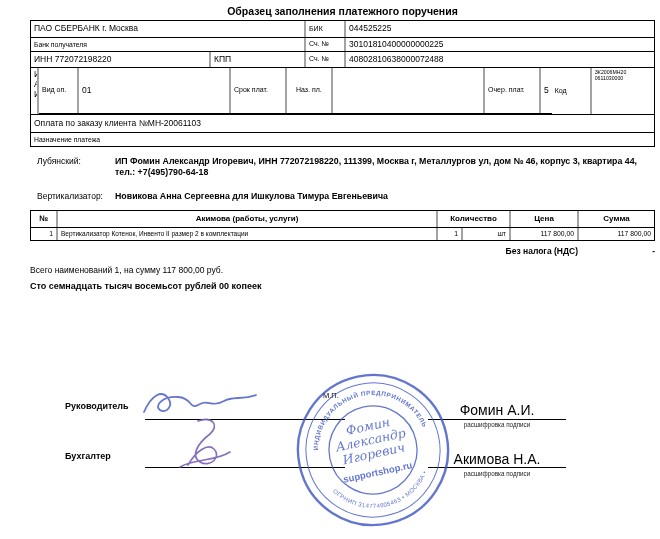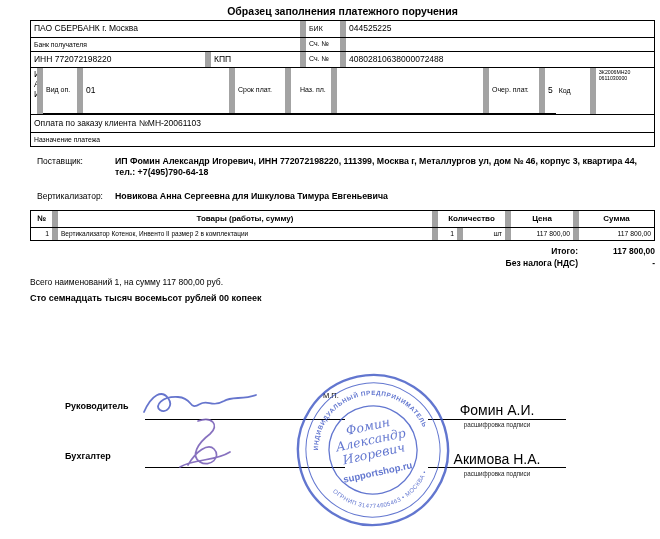--- a/index.html
+++ b/index.html
@@ -6,21 +6,21 @@
   html,body{background:#fff}
   body{width:660px;height:539px;font-family:"Liberation Sans",sans-serif;color:#000}
   .page{position:relative;width:660px;height:539px;background:#fff;overflow:hidden}
 
   .doc-title{margin:5px 0 0 30px;width:625px;text-align:center;font-size:10.5px;font-weight:bold}
 
   
   .po-table{margin:3px 0 0 30px;width:625px;border:1px solid #000;font-size:8.5px}
   .r{display:flex;border-bottom:1px solid #000}
   .r.nb{border-bottom:none}
-  .c{display:flex;align-items:center;border-right:6px solid #a3a3a3;padding:1px 3px;overflow:hidden;line-height:1.15}
+  .c{display:flex;align-items:center;border-right:2px solid #a3a3a3;padding:1px 3px;overflow:hidden;line-height:1.15}
   .c.last{border-right:none}
   .lbl{font-size:7px}
   .cap{font-size:6.8px}
   .tiny{font-size:5.2px;line-height:5.6px;display:block;padding-top:1px}
   .rec-cell{align-items:flex-start;justify-content:space-between;padding:2px 3px}
   .subcol{flex:1;display:flex;flex-direction:row}
   .subcol .r{flex:1}
 
   
   .inv-title{margin:14px 0 0 30px;font-size:13px;font-weight:bold}
@@ -58,20 +58,21 @@
 
   <div class="po-table">
     <div class="r" style="height:17px">
       <div class="c" style="width:275px">ПАО СБЕРБАНК г. Москва</div>
       <div class="c lbl" style="width:40px">БИК</div>
       <div class="c last" style="flex:1">044525225</div>
     </div>
     <div class="r" style="height:14px">
       <div class="c cap" style="width:275px">Банк получателя</div>
       <div class="c lbl" style="width:40px">Сч. №</div>
+      <div class="c last" style="flex:1">30101810400000000225</div>
     </div>
     <div class="r" style="height:16px">
       <div class="c" style="width:180px">ИНН 772072198220</div>
       <div class="c" style="width:95px">КПП</div>
       <div class="c lbl" style="width:40px">Сч. №</div>
       <div class="c last" style="flex:1">40802810638000072488</div>
     </div>
     <div class="r" style="height:47px">
       <div class="c rec-cell" style="width:275px">
         <span>ИП Фомин Александр Игоревич</span>
@@ -106,53 +107,49 @@
     <div class="r" style="height:18px">
       <div class="c last" style="flex:1">Оплата по заказу клиента №МН-20061103</div>
     </div>
     <div class="r nb" style="height:13px">
       <div class="c last cap" style="flex:1">Назначение платежа</div>
     </div>
   </div>
 
 
   <div class="party" style="margin-top:9px">
-    <span class="plabel">Поставщик:</span>
+    <span class="plabel">Лубянский:</span>
     <div class="pvalue">ИП Фомин Александр Игоревич, ИНН 772072198220, 111399, Москва г, Металлургов ул, дом № 46, корпус 3, квартира 44, тел.: +7(495)790-64-18</div>
   </div>
 
 
   <div class="party" style="margin-top:13px">
     <span class="plabel">Вертикализатор:</span>
     <div class="pvalue">Новикова Анна Сергеевна для Ишкулова Тимура Евгеньевича</div>
   </div>
 
   <div class="items-table">
     <div class="r head" style="height:17px">
       <div class="c" style="width:27px">№</div>
-      <div class="c" style="width:380px">Товары (работы, сумму)</div>
+      <div class="c" style="width:380px">Акимова (работы, услуги)</div>
       <div class="c" style="width:73px">Количество</div>
       <div class="c" style="width:68px">Цена</div>
       <div class="c last" style="flex:1">Сумма</div>
     </div>
     <div class="r nb data" style="height:12px">
       <div class="c rgt" style="width:27px">1</div>
       <div class="c" style="width:380px;font-size:6.5px">Вертикализатор Котенок, Инвенто II размер 2 в комплектации</div>
       <div class="c rgt" style="width:25px">1</div>
       <div class="c rgt" style="width:48px">шт</div>
       <div class="c rgt" style="width:68px">117 800,00</div>
       <div class="c last rgt" style="flex:1">117 800,00</div>
     </div>
   </div>
 
   <div class="totals">
-    <div class="trow">
-      <span>Итого:</span>
-      <span class="tval">117 800,00</span>
-    </div>
     <div class="trow">
       <span>Без налога (НДС)</span>
       <span class="tval">-</span>
     </div>
   </div>
 
   <div class="count-line">Всего наименований 1, на сумму 117 800,00 руб.</div>
   <div class="words-line">Сто семнадцать тысяч восемьсот рублей 00 копеек</div>
 
   <div class="abs sig-label" style="left:65px;top:401px">Руководитель</div>

